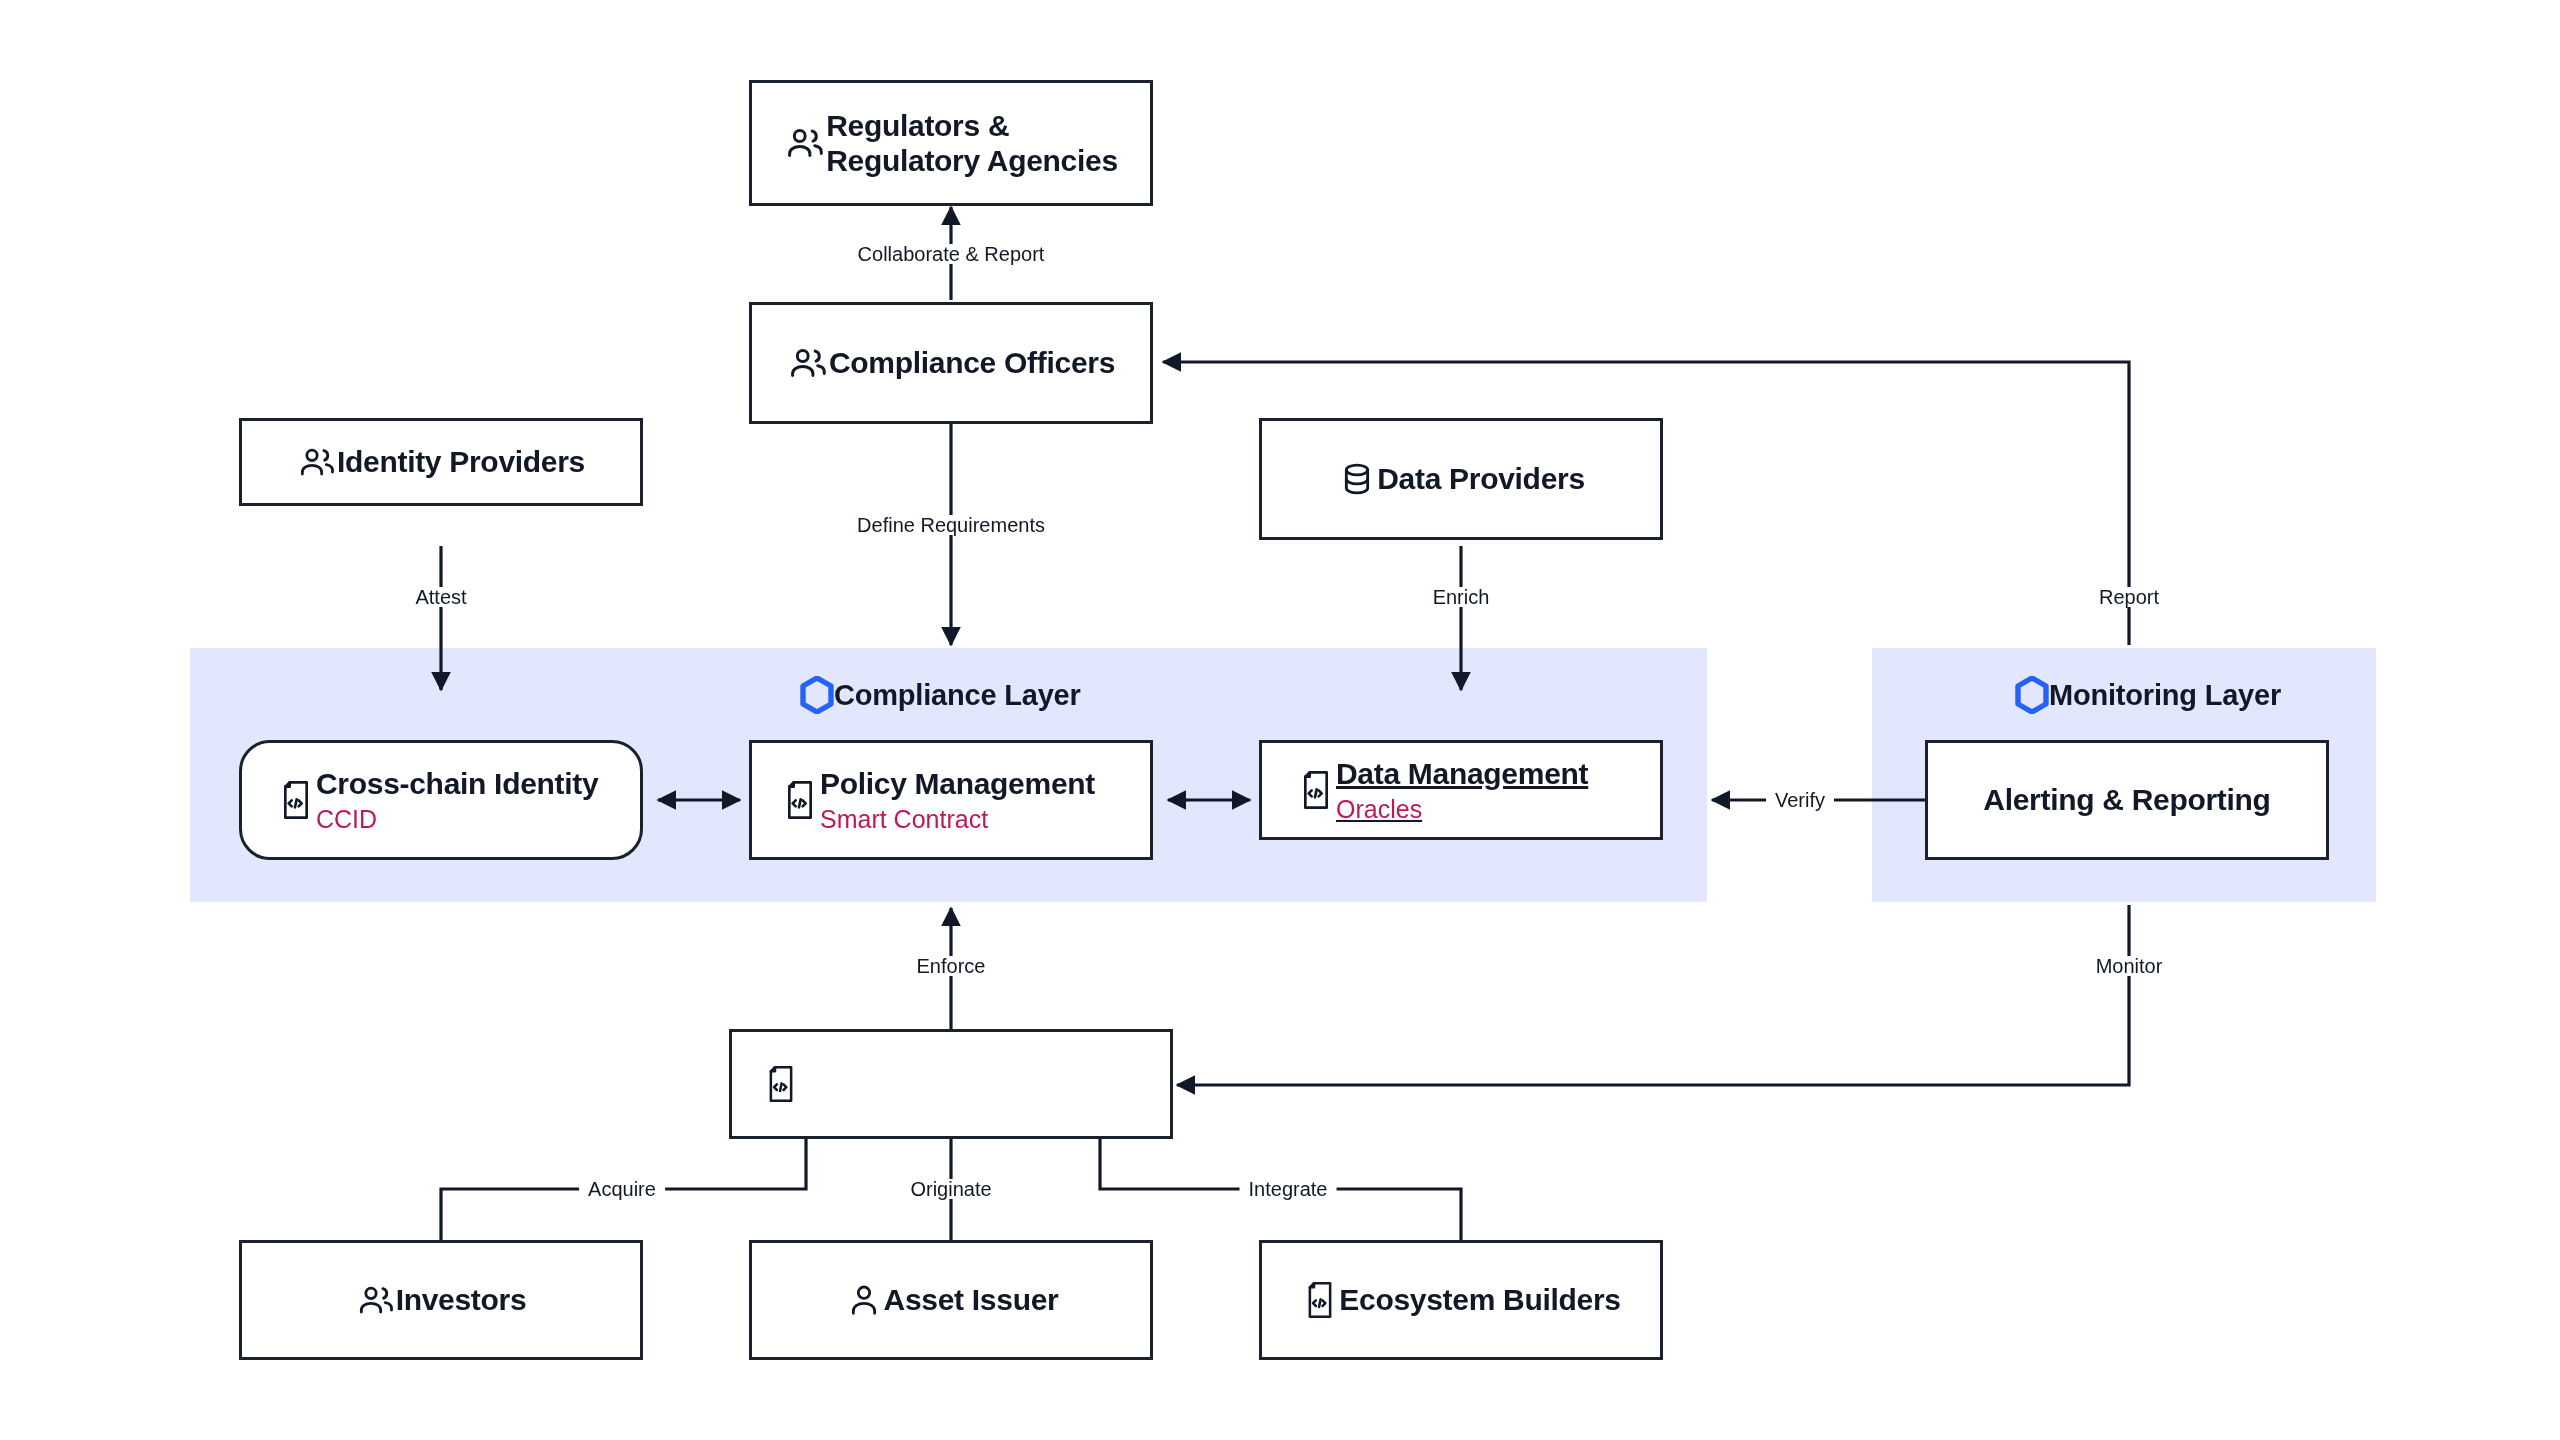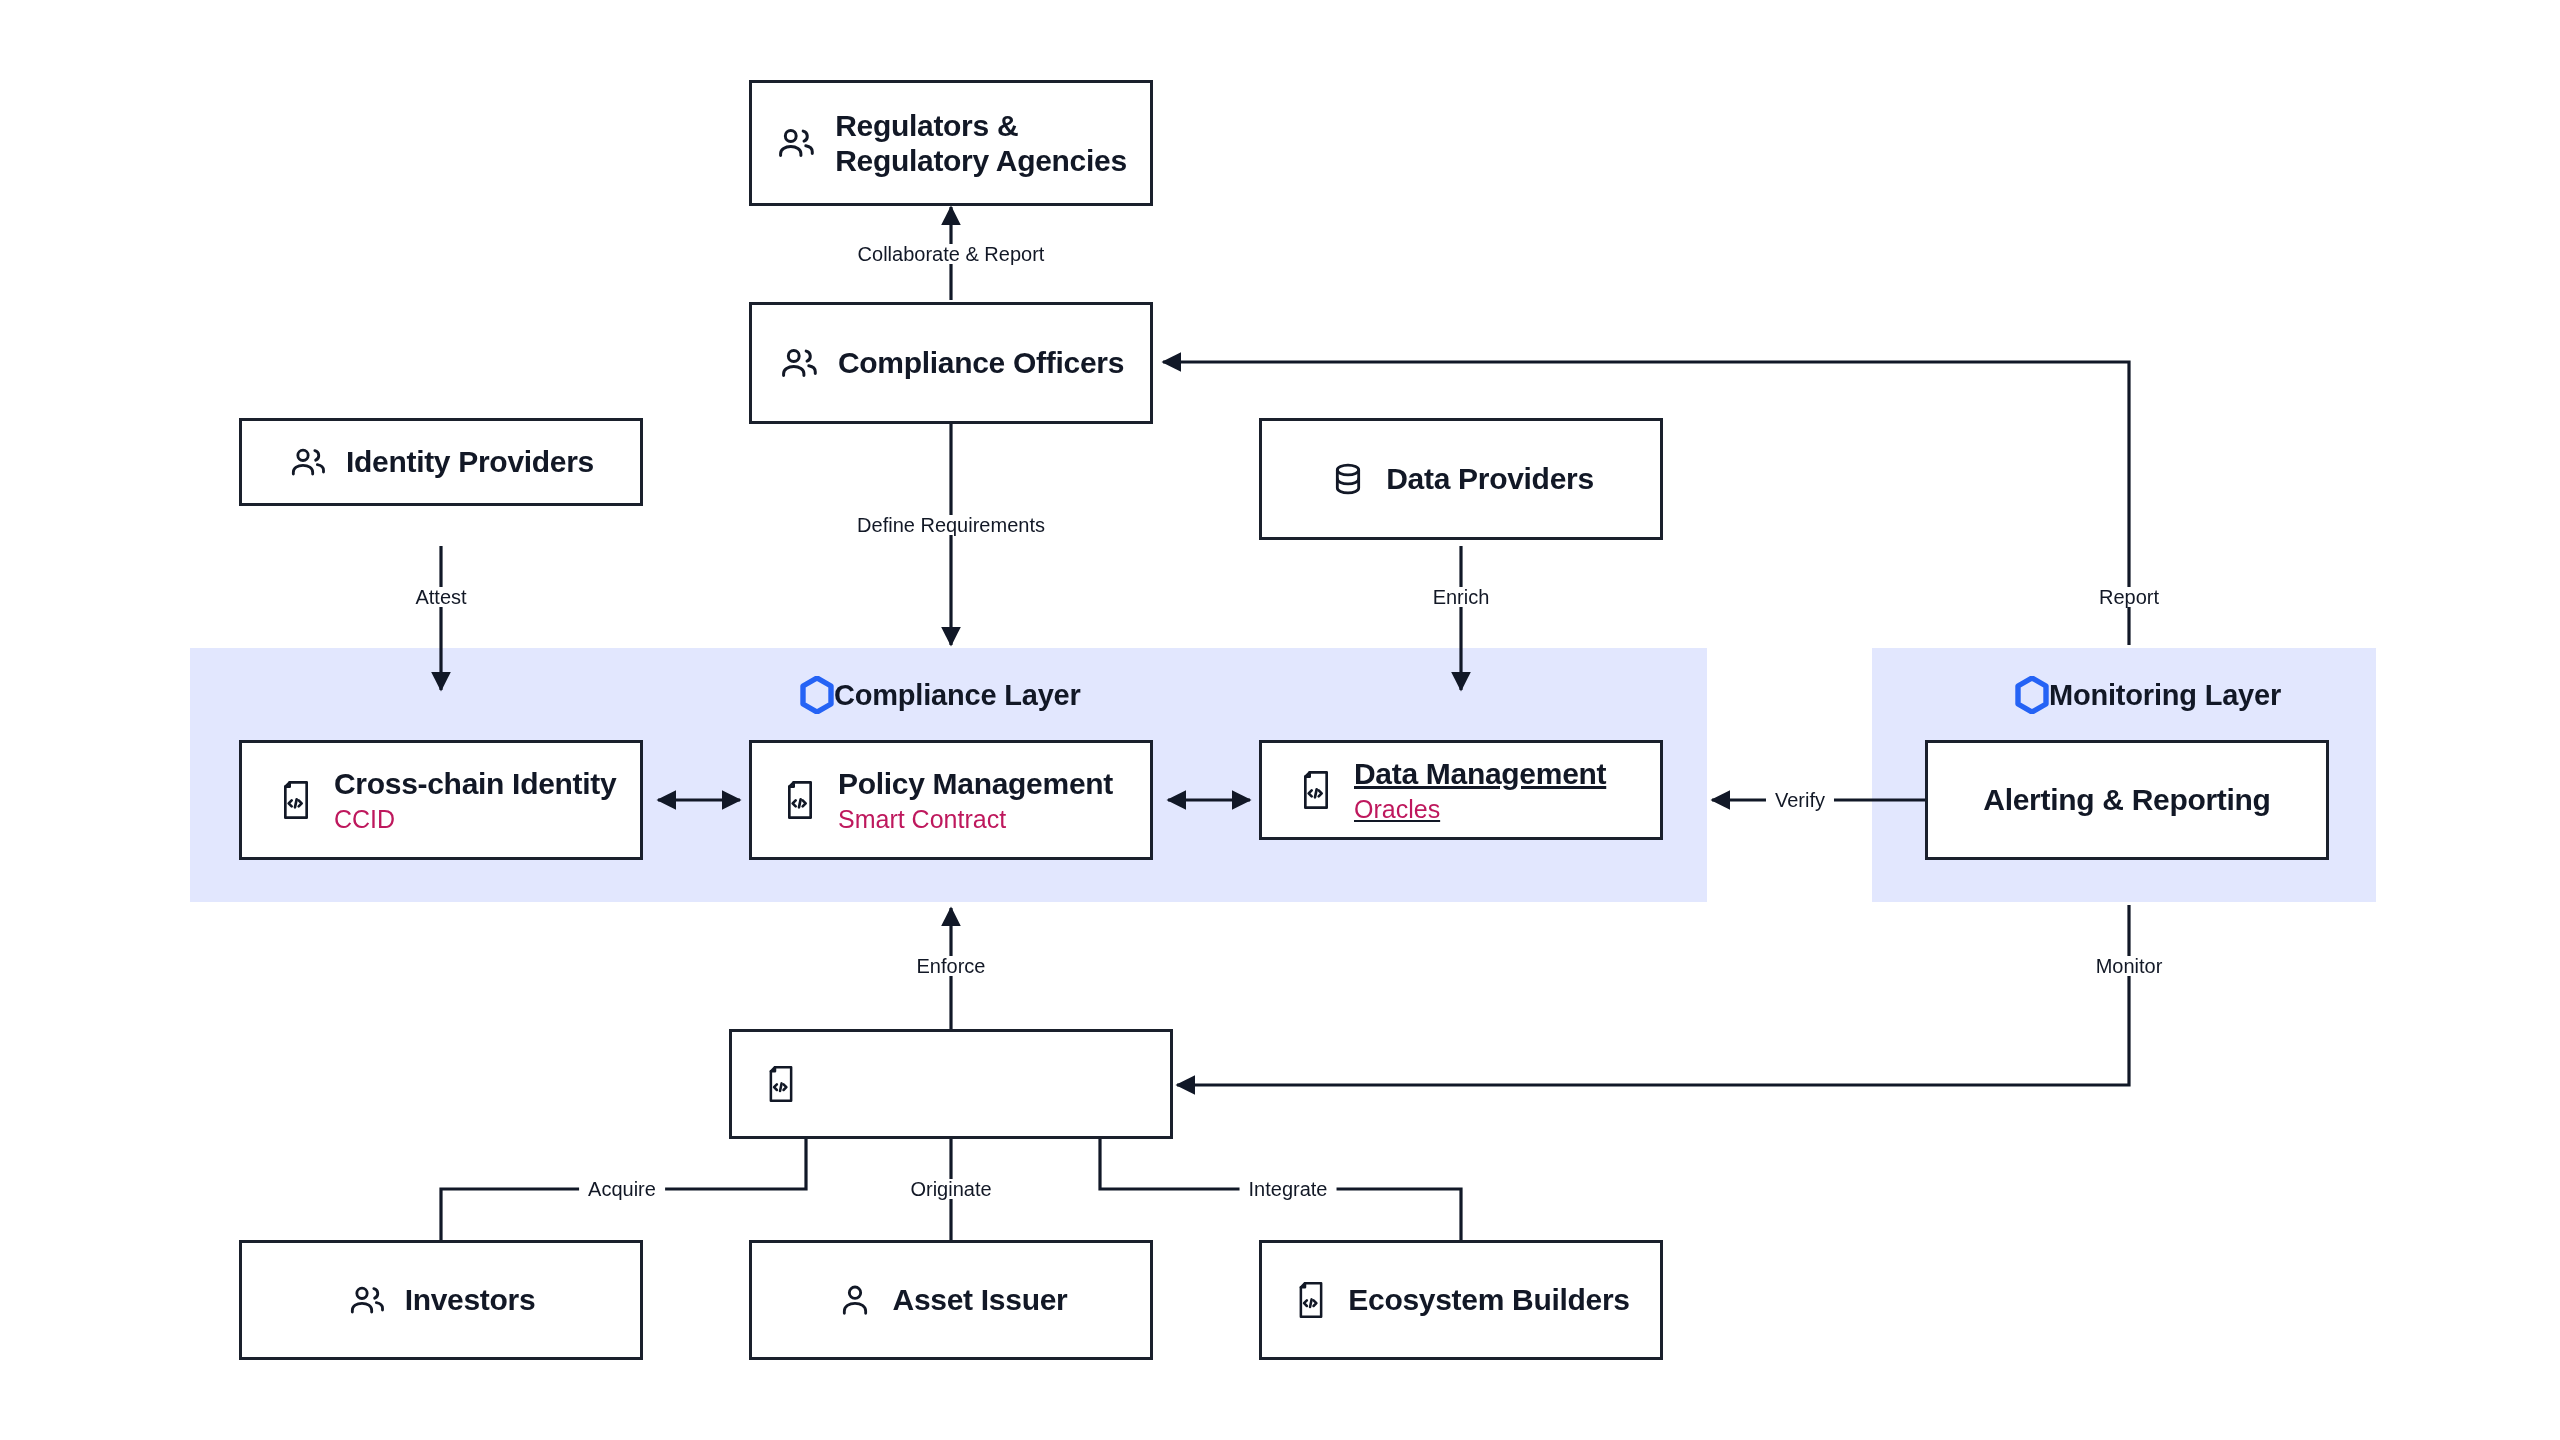--- a/index.html
+++ b/index.html
@@ -49,21 +49,20 @@
     display: block;
   }
   .node {
     position: absolute;
     box-sizing: border-box;
     border: 3px solid #1a202c;
     background: #ffffff;
     display: flex;
     align-items: center;
     justify-content: center;
-    gap: 18px;
     padding: 0 14px;
   }
   .node .glyph {
     flex: 0 0 auto;
     display: flex;
     align-items: center;
     justify-content: center;
   }
   .node .txt {
     display: flex;
@@ -215,21 +214,21 @@
         <ellipse cx="12" cy="6.6" rx="6.4" ry="2.9"></ellipse>
         <path d="M5.6 6.6v10.8c0 1.6 2.9 2.9 6.4 2.9s6.4-1.3 6.4-2.9V6.6"></path>
         <path d="M5.6 12c0 1.6 2.9 2.9 6.4 2.9s6.4-1.3 6.4-2.9"></path>
       </svg>
     </span>
     <span class="txt">
       <span class="title">Data Providers</span>
     </span>
   </div>
 
-  <div class="node" style="left:239px; top:740px; width:404px; height:120px; justify-content:flex-start; padding-left:34px;">
+  <div class="node" style="left:239px; top:740px; width:404px; height:120px; justify-content:flex-start; padding-left:34px;border-radius:31px;">
     <span class="glyph">
       <svg width="40" height="44" viewBox="0 0 24 26" fill="none" stroke="#121826" stroke-width="1.6" stroke-linecap="round" stroke-linejoin="round">
         <path d="M8.2 2.4H18.4v21.2H5.6V5Z"></path>
         <path d="M8.2 2.4V5H5.6"></path>
         <path d="M9.4 13.2 7.6 15l1.8 1.8"></path>
         <path d="m13.6 13.2 1.8 1.8-1.8 1.8"></path>
         <path d="m12.4 12.6-1 4.8"></path>
       </svg>
     </span>
     <span class="txt">

